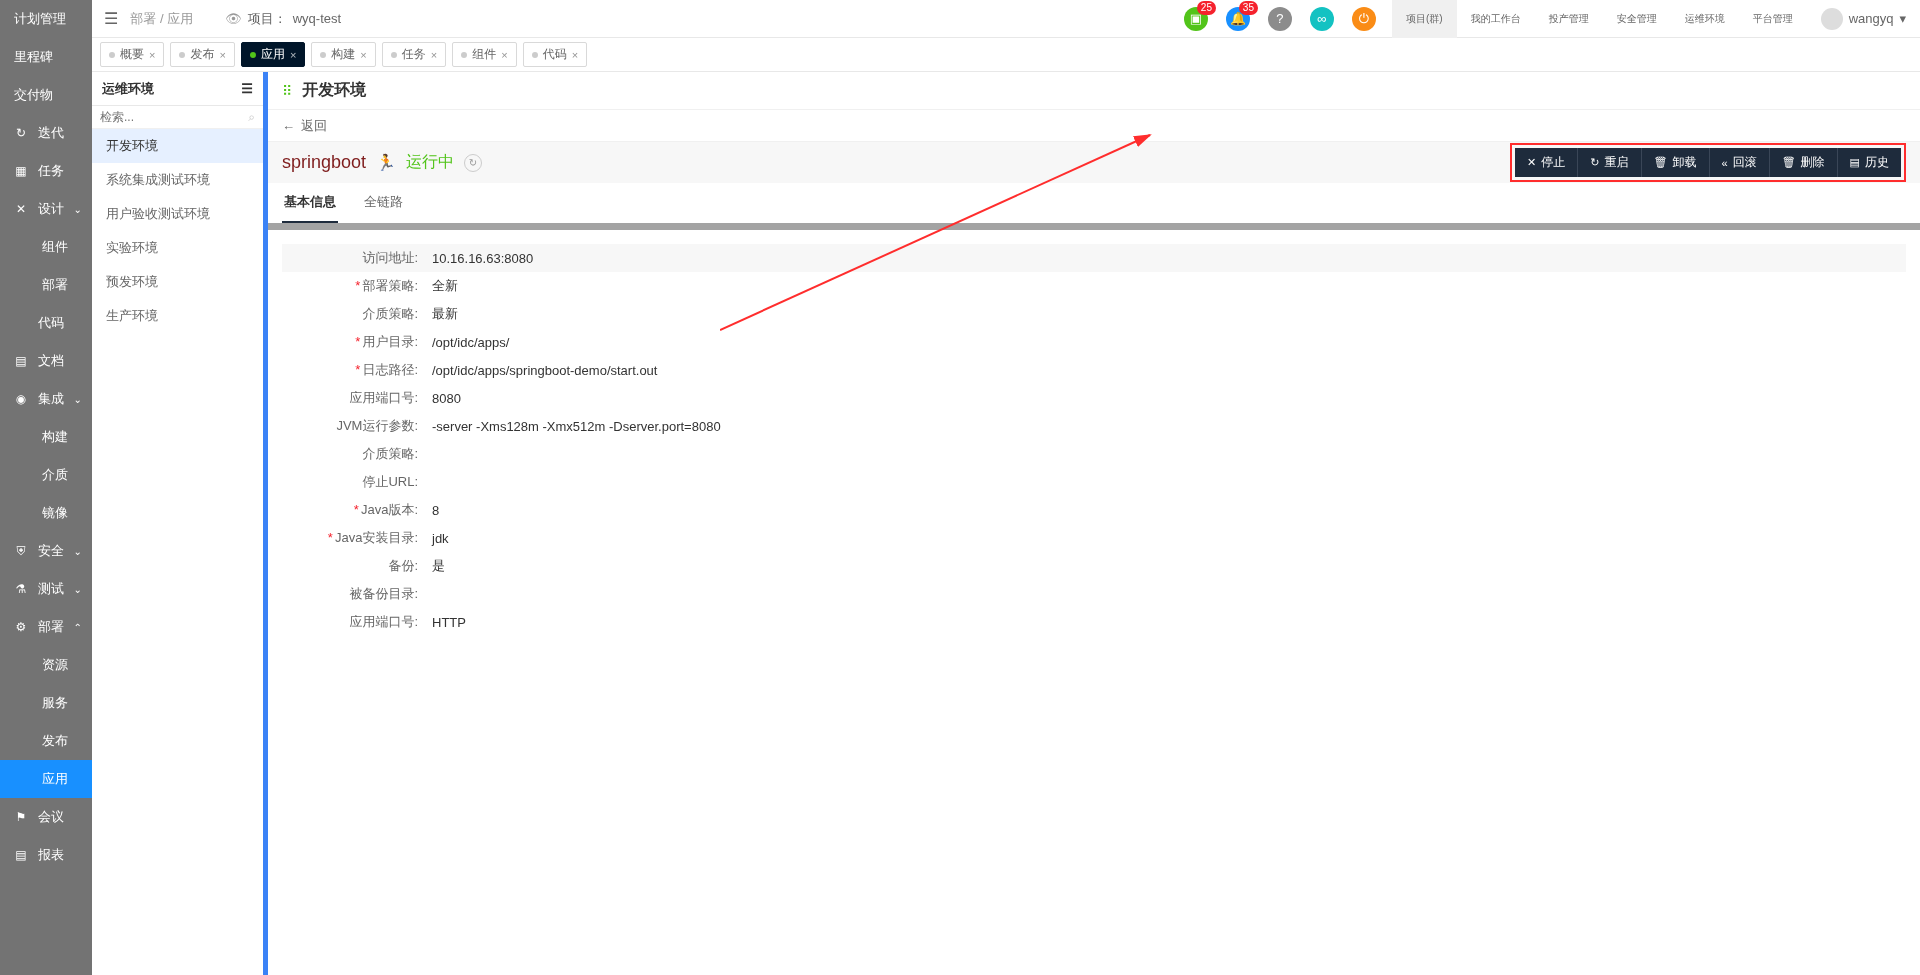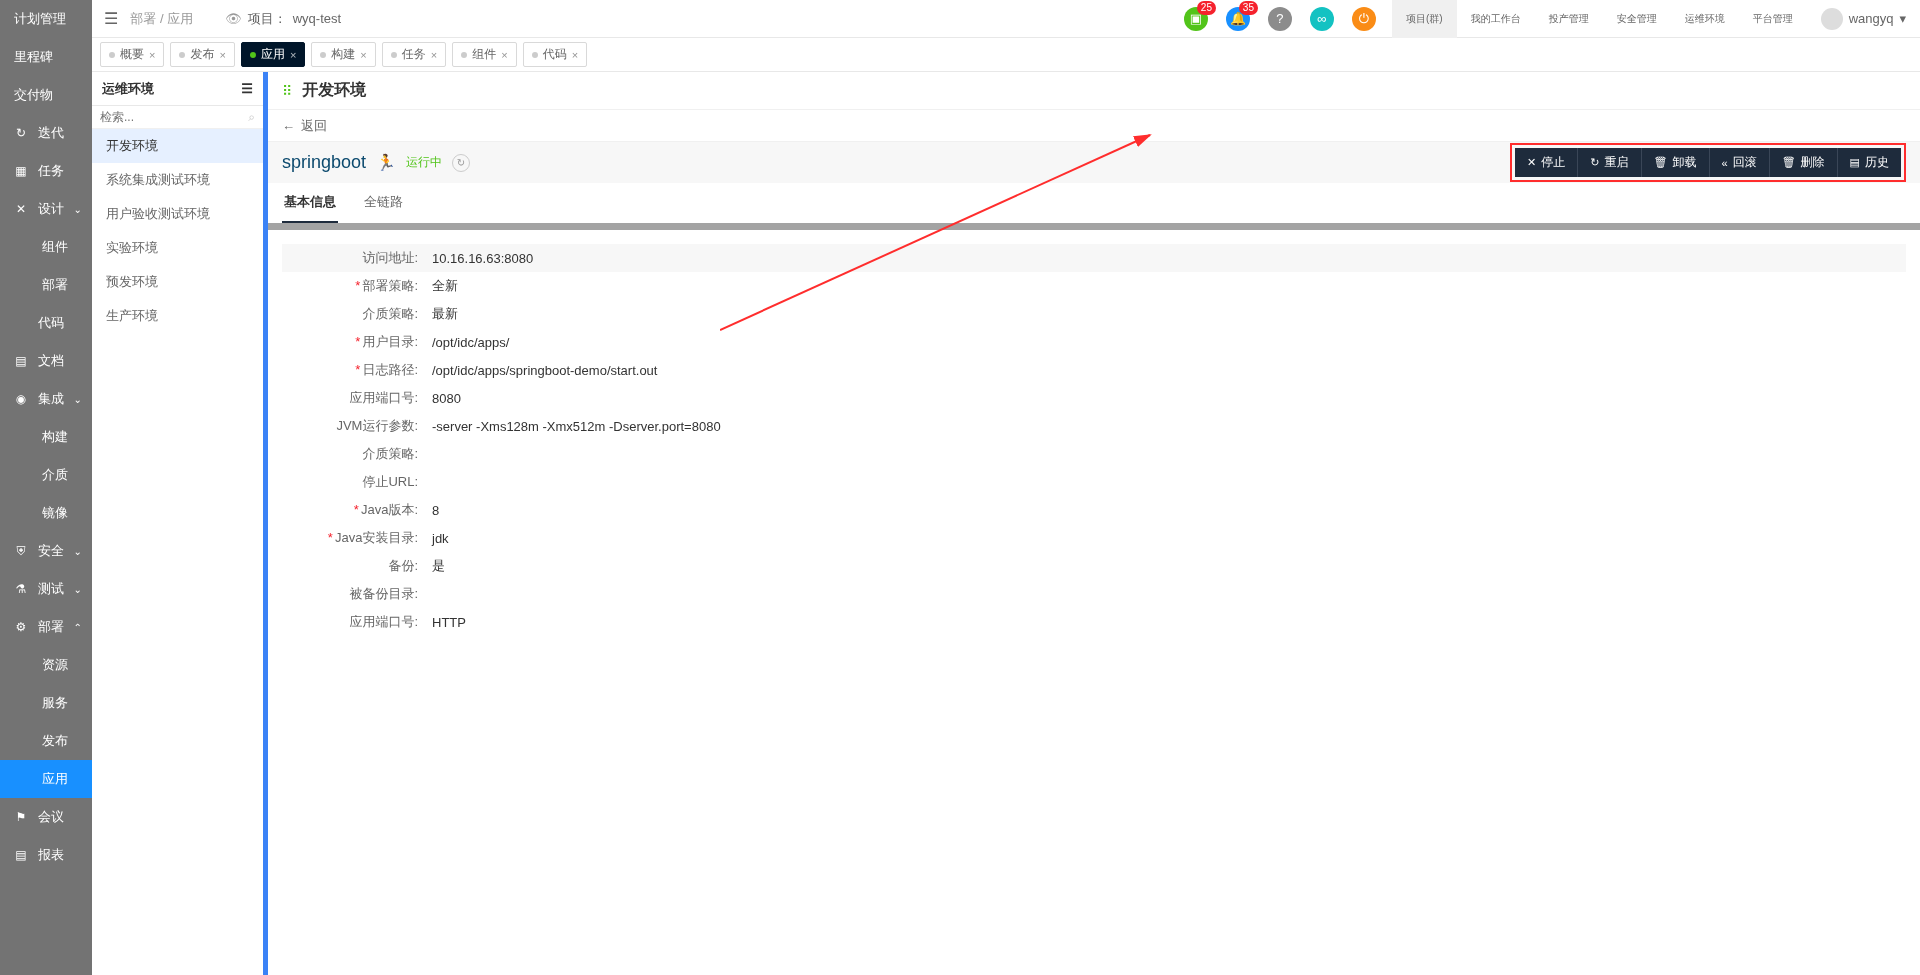--- a/index.html
+++ b/index.html
@@ -61,23 +61,23 @@
 
 
 .content{flex:1;display:flex;flex-direction:column;min-width:0;overflow:auto;background:#fff}
 .content-header{height:38px;display:flex;align-items:center;padding:0 14px;border-bottom:1px solid #f0f0f0;gap:10px}
 .grid-icon{color:#52c41a;font-size:14px}
 .content-title{font-size:16px;font-weight:600}
 
 .back-row{height:32px;display:flex;align-items:center;padding:0 14px;border-bottom:1px solid #f0f0f0;color:#666;gap:6px;cursor:pointer;font-size:13px}
 
 .app-row{display:flex;align-items:center;padding:10px 14px;background:#f7f7f7;gap:10px;position:relative}
-.app-name{font-size:18px;color:#0c4a6e}
+.app-name{font-size:18px;color:#7f1d1d}
 .run-icon{color:#52c41a;font-size:16px}
-.run-status{color:#52c41a;font-size:12px}
+.run-status{color:#52c41a;font-size:16px}
 .refresh-circle{width:18px;height:18px;border:1px solid #ccc;border-radius:50%;display:flex;align-items:center;justify-content:center;font-size:10px;color:#999;cursor:pointer}
 
 .action-btns{position:absolute;right:14px;display:flex;border:2px solid #ff2d2d;padding:3px}
 .action-btn{background:#1e2b3c;color:#fff;padding:6px 12px;font-size:12px;display:flex;align-items:center;gap:5px;cursor:pointer;border-right:1px solid #3a4657}
 .action-btn:last-child{border-right:none}
 .action-btn .ic{font-size:11px}
 
 .sub-tabs{display:flex;padding:0 14px;border-bottom:7px solid #a3a3a3;gap:24px}
 .sub-tab{padding:10px 2px;font-size:13px;cursor:pointer;color:#666;border-bottom:2px solid transparent}
 .sub-tab.active{color:#333;border-bottom-color:#1e2b3c;font-weight:600}

